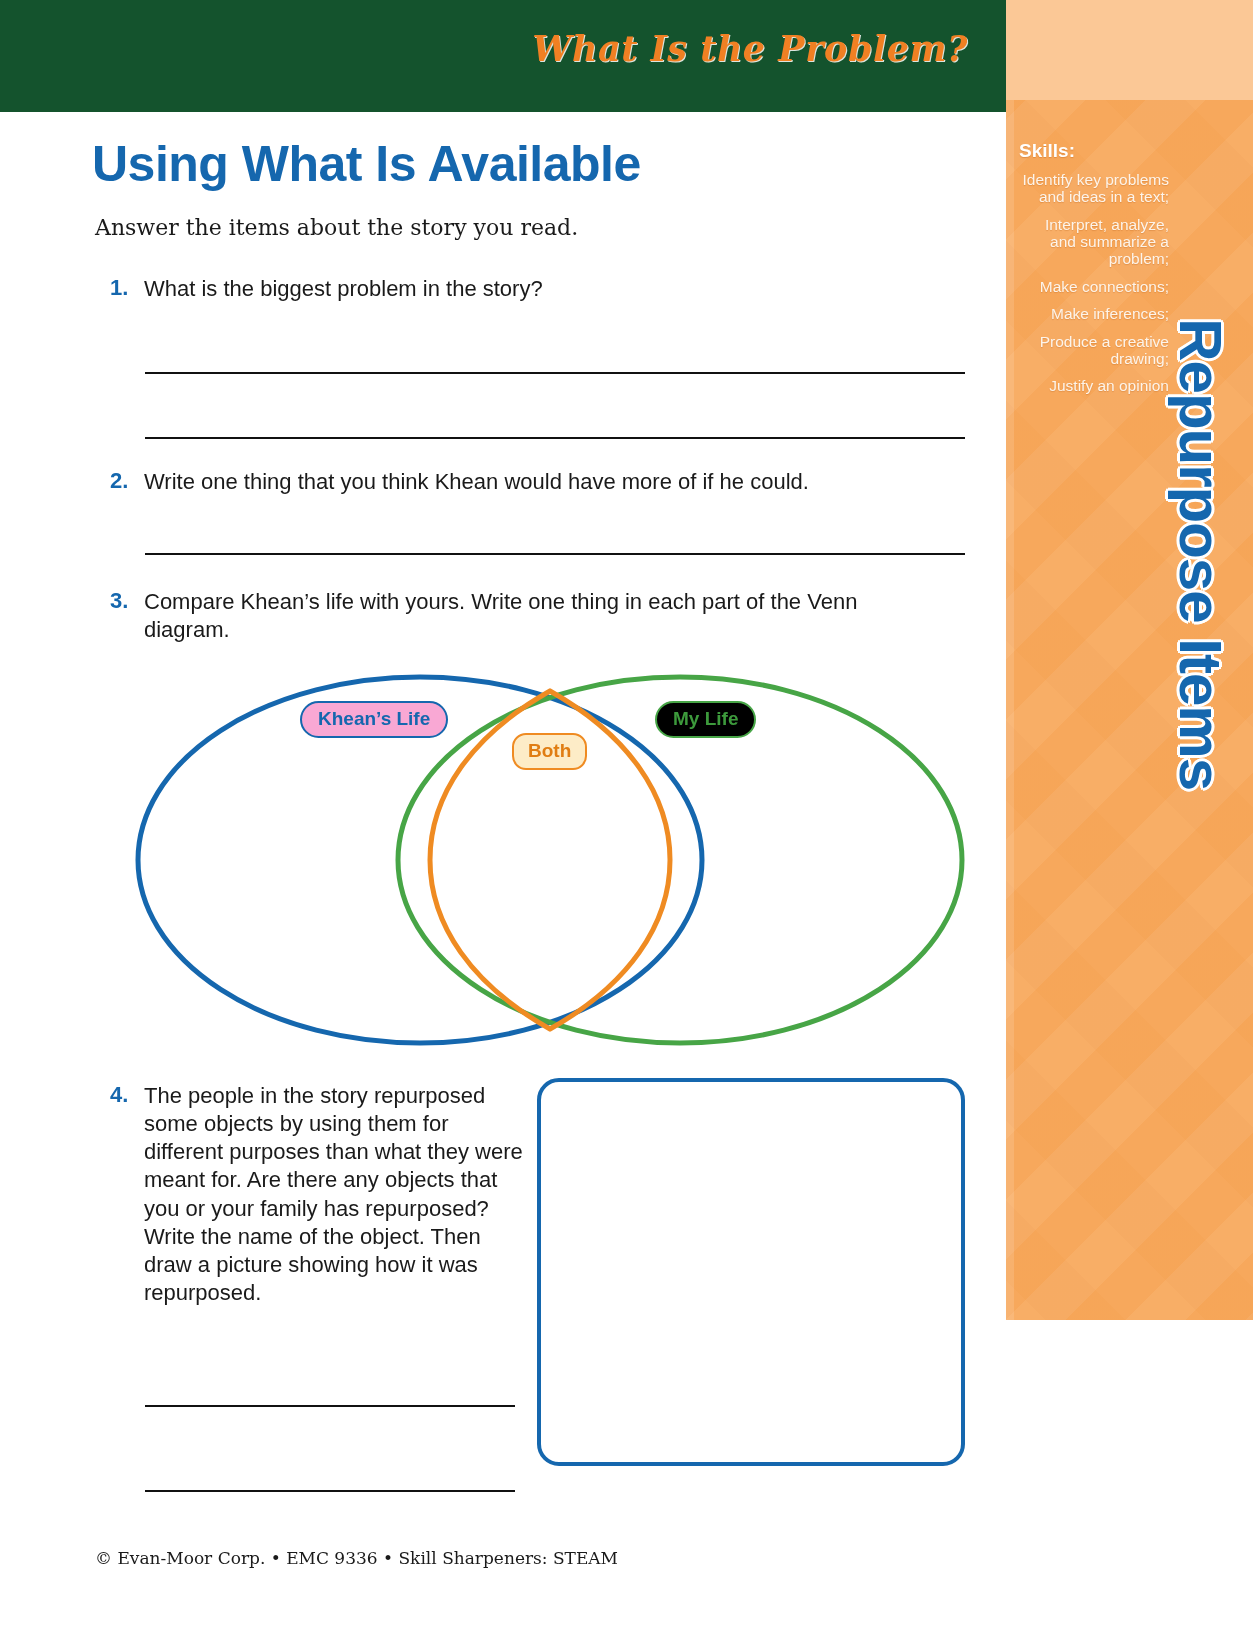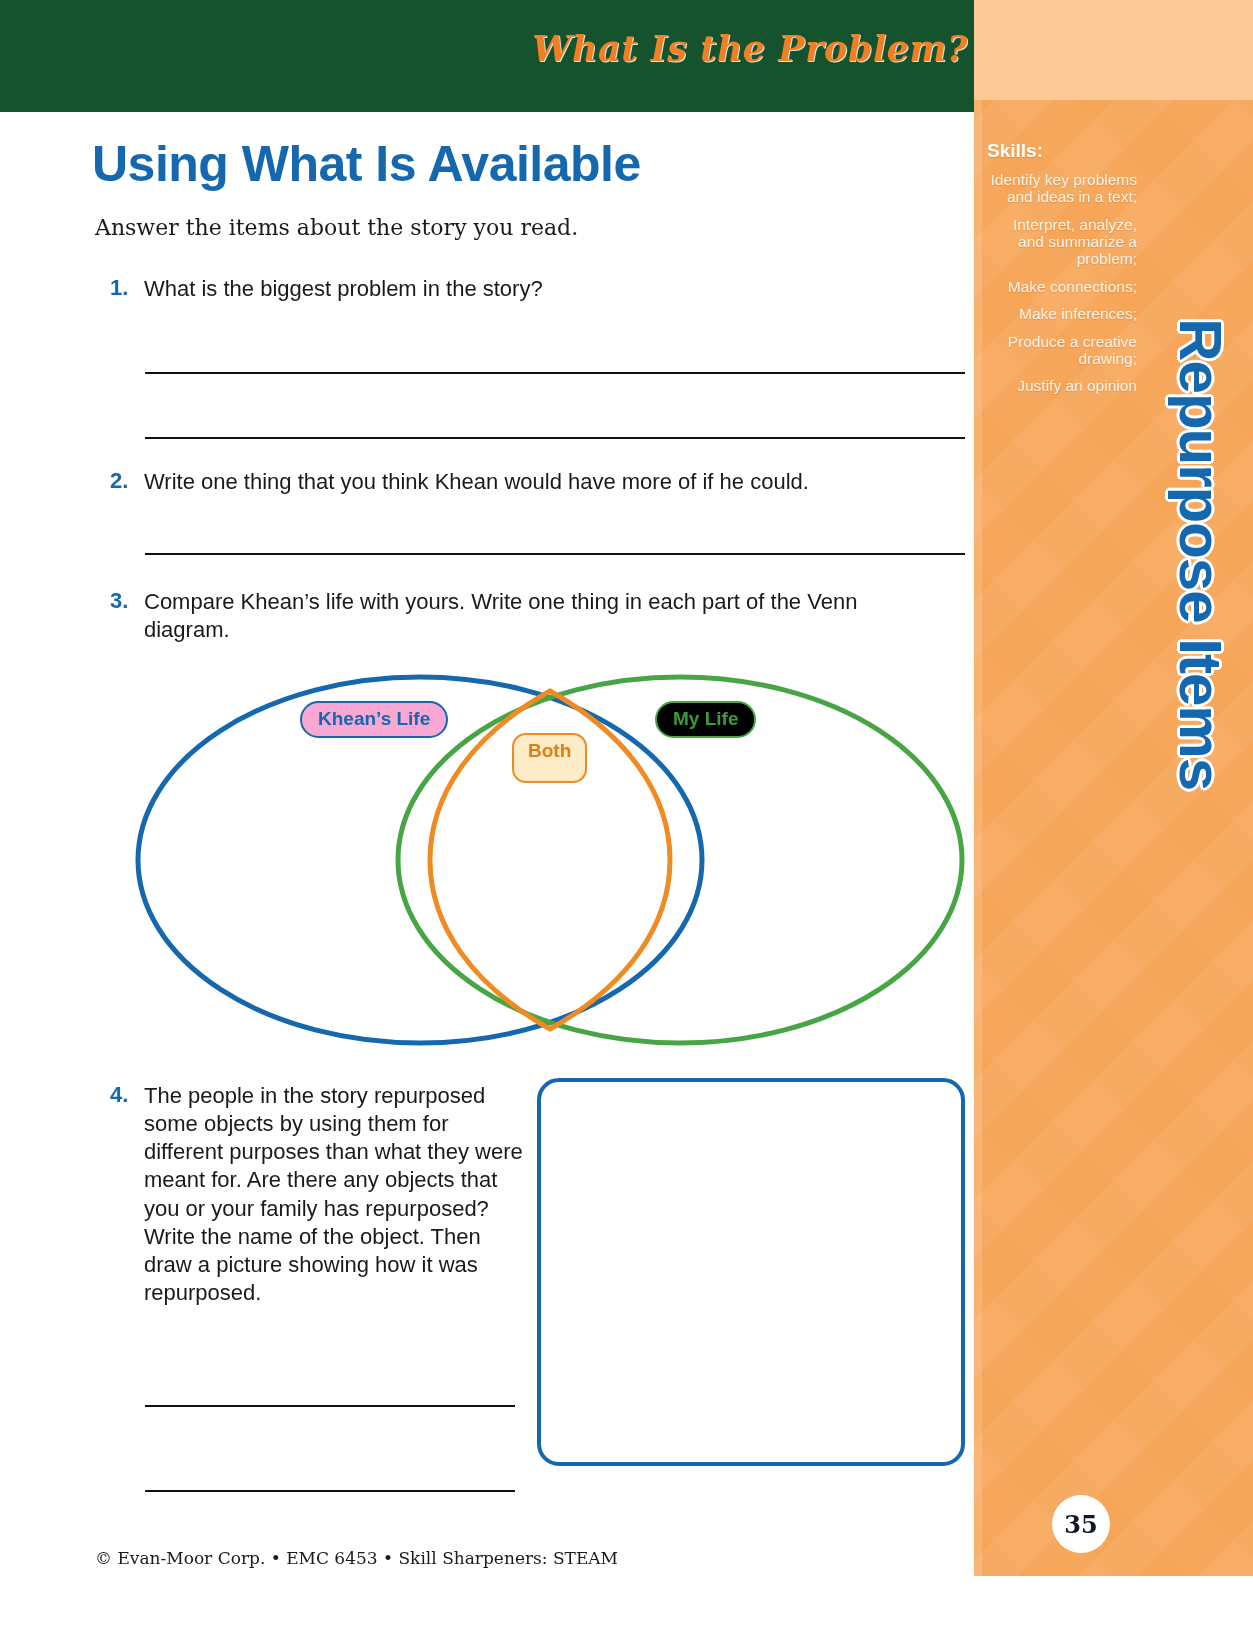--- a/index.html
+++ b/index.html
@@ -40,24 +40,23 @@
     text-shadow: 1px 1px 0 rgba(255,255,255,0.85);
     white-space: nowrap;
   }
 
   
   .sidebar {
     position: absolute;
     right: 0;
     top: 0;
     width: 247px;
-    height: 1576px;
+    height: 1320px;
     background: #f7a85c;
     overflow: hidden;
-    padding-left: 32px;
   }
   .sidebar-top-tint {
     position: absolute;
     left: 0;
     top: 0;
     width: 100%;
     height: 100px;
     background: #fbc896;
     z-index: 3;
   }
@@ -216,21 +215,21 @@
     background: #000000;
     color: #3d9a3c;
   }
   .venn-label.both {
     left: 392px;
     top: 68px;
     border: 2.5px solid #ef8b22;
     background: #fdecc7;
     color: #e07d13;
     border-radius: 14px;
-    padding: 5px 14px 19px 14px;
+    padding: 5px 14px 6px 14px;
   }
 
   
   .drawing-box {
     position: absolute;
     left: 537px;
     top: 978px;
     width: 420px;
     height: 380px;
     border: 4px solid #1567ae;
@@ -317,16 +316,16 @@
 
     <div class="question" style="left:110px; top:982px; width:420px;">
       <div class="q-num">4.</div>
       <div class="q-text">The people in the story repurposed some objects by using them for different purposes than what they were meant for. Are there any objects that you or your family has repurposed? Write the name of the object. Then draw a picture showing how it was repurposed.</div>
     </div>
     <div class="answer-line" style="left:145px; top:1305px; width:370px;"></div>
     <div class="answer-line" style="left:145px; top:1390px; width:370px;"></div>
 
     <div class="drawing-box"></div>
 
-    <div class="footer">© Evan-Moor Corp. • EMC 6453 • Skill Sharpeners: STEAM</div>
+    <div class="footer">© Evan-Moor Corp. • EMC 9336 • Skill Sharpeners: STEAM</div>
   </div>
 
 </div>
 
 </body></html>

